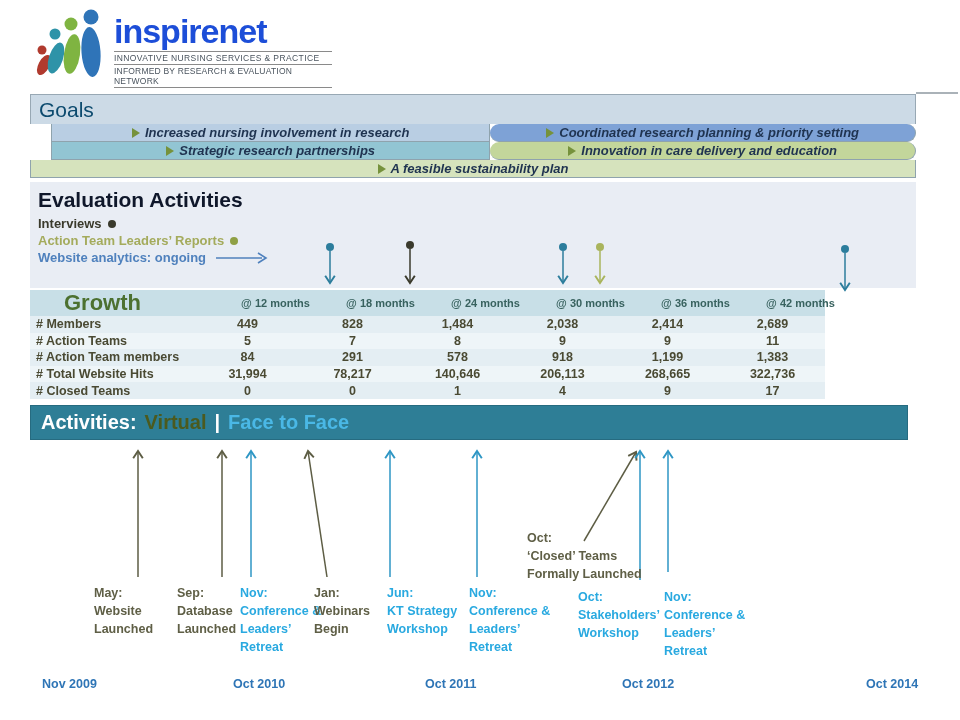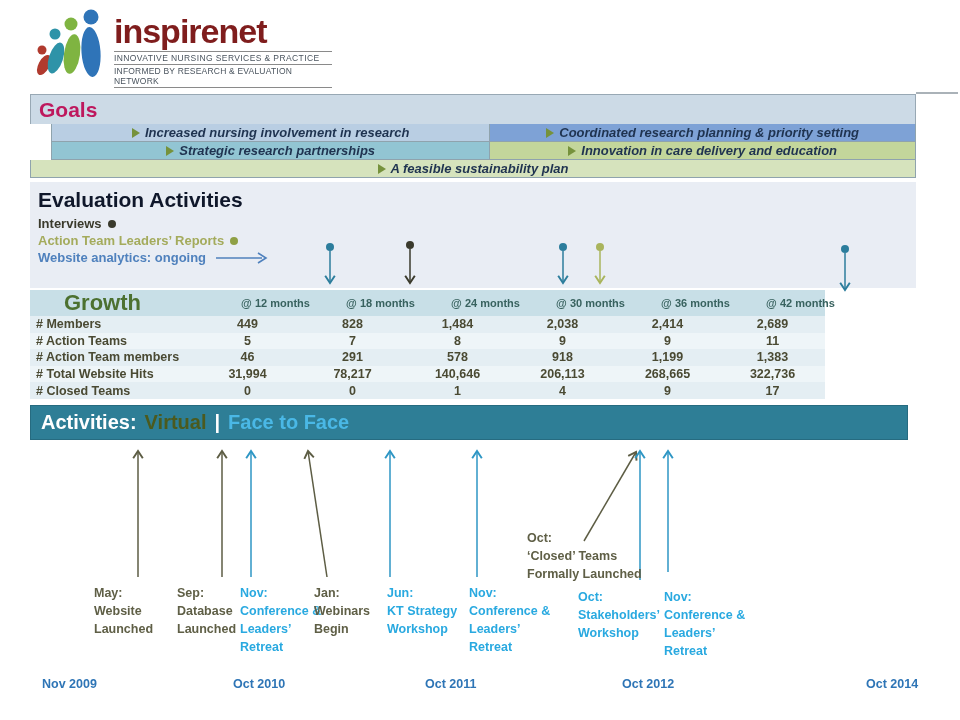--- a/index.html
+++ b/index.html
@@ -2,39 +2,39 @@
 <html><head>
 <meta charset="utf-8">
 <style>
   html,body{margin:0;padding:0;background:#ffffff;}
   #frame{position:relative;width:960px;height:720px;background:#ffffff;overflow:hidden;
          font-family:"Liberation Sans",sans-serif;}
   
   .logo{position:absolute;left:34px;top:8px;display:flex;align-items:flex-start;}
   .logo-mark{width:76px;height:74px;}
   .logo-textblock{margin-left:4px;margin-top:6px;}
-  .brand{font-size:34px;font-weight:bold;color:#7f1d1d;letter-spacing:-1px;line-height:1;}
+  .brand{font-size:34px;font-weight:bold;color:#1d4ed8;letter-spacing:-1px;line-height:1;}
   .tagline{margin-top:3px;border-top:1px solid #8a8a8a;border-bottom:1px solid #8a8a8a;
            width:218px;}
   .tagline .t1{font-size:8.5px;color:#4a545e;letter-spacing:.4px;padding:1px 0;
                border-bottom:1px solid #8a8a8a;}
   .tagline .t2{font-size:8.5px;color:#4a545e;letter-spacing:.2px;padding:1px 0;}
   
   .goals{position:absolute;left:30px;top:94px;width:886px;}
   .goals-header{height:30px;background:#ccdae6;border:1px solid #98a8b4;border-bottom:none;
                 display:flex;align-items:center;padding-left:8px;box-sizing:border-box;}
-  .goals-title{font-size:21px;font-weight:bold;color:#be185d;}
+  .goals-title{font-size:21px;font-weight:normal;color:#0c4a6e;}
   .goal-row{display:flex;height:18px;}
   .goal-cell{display:flex;align-items:center;justify-content:center;box-sizing:border-box;
              border:1px solid #8fa3ad;border-top:none;font-size:13px;font-style:italic;
              font-weight:bold;color:#1f3350;}
   .goal-cell .tri{width:0;height:0;border-left:8px solid #76923c;border-top:5px solid transparent;
                   border-bottom:5px solid transparent;margin-right:5px;flex:0 0 auto;}
   .gc-l{width:450px;margin-left:21px;}
-  .gc-r{width:436px;border-left:none;}
+  .gc-r{width:436px;border-left:none;border-radius:9px;}
   .gc-full{width:886px;}
   .bg1{background:#b9cee3;} .bg2{background:#7ea2d6;} .bg3{background:#92c5d3;}
   .bg4{background:#c3d69b;} .bg5{background:#d6e3bd;}
   
   .eval{position:absolute;left:30px;top:182px;width:886px;height:106px;background:#e9edf4;}
   .eval-title{position:absolute;left:8px;top:6px;font-size:21px;font-weight:bold;color:#0f172a;}
   .legend{position:absolute;left:8px;top:33px;}
   .legend-line{display:flex;align-items:center;height:17px;font-size:13px;font-weight:bold;}
   .dot{width:8px;height:8px;border-radius:50%;margin-left:6px;flex:0 0 auto;}
   .c-surveys{color:#4f81bd;} .d-surveys{background:#2c7d9c;}
@@ -171,21 +171,21 @@
       <div class="row-label"># Action Teams</div>
       <div class="cell-v">5</div>
       <div class="cell-v">7</div>
       <div class="cell-v">8</div>
       <div class="cell-v">9</div>
       <div class="cell-v">9</div>
       <div class="cell-v">11</div>
     </div>
     <div class="grow-grid grow-row r-even">
       <div class="row-label"># Action Team members</div>
-      <div class="cell-v">46</div>
+      <div class="cell-v">84</div>
       <div class="cell-v">291</div>
       <div class="cell-v">578</div>
       <div class="cell-v">918</div>
       <div class="cell-v">1,199</div>
       <div class="cell-v">1,383</div>
     </div>
     <div class="grow-grid grow-row r-odd">
       <div class="row-label"># Total Website Hits</div>
       <div class="cell-v">31,994</div>
       <div class="cell-v">78,217</div>

